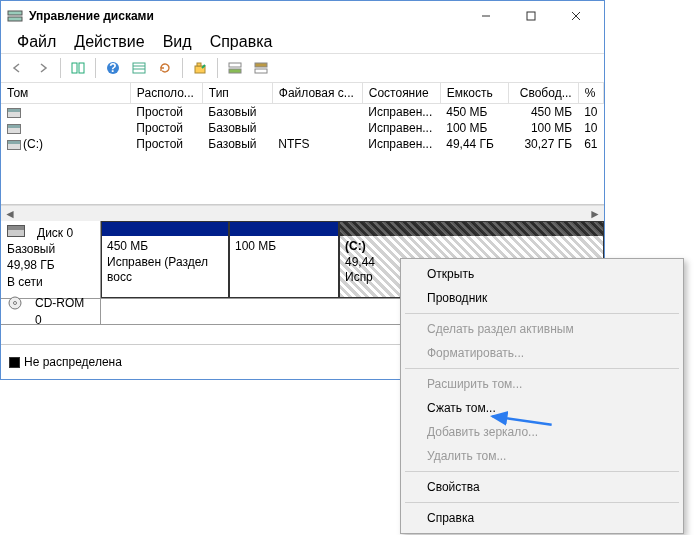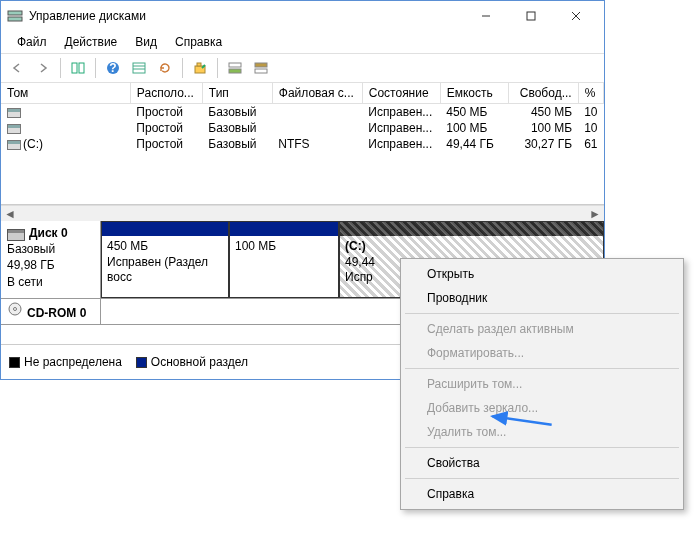--- a/index.html
+++ b/index.html
@@ -1,40 +1,40 @@
 <!DOCTYPE html>
 <html><head>
 <meta charset="utf-8">
 <style>
 * { box-sizing: border-box; margin: 0; padding: 0; font-family: "Segoe UI", Tahoma, sans-serif; font-size: 12px; }
 body { background: #fff; width: 699px; height: 535px; position: relative; overflow: hidden; }
 .window { border: 1px solid #5a8fd4; width: 605px; height: 380px; background: #fff; display: flex; flex-direction: column; }
-.titlebar { display: flex; align-items: center; height: 30px; padding: 0 6px; }
+.titlebar { display: flex; align-items: center; height: 30px; padding: 0 6px; font-weight: bold; }
 .titlebar .icon { width: 16px; height: 16px; margin-right: 6px; }
 .titlebar .title { flex: 1; font-size: 12px; }
 .winbtns { display: flex; }
 .winbtn { width: 45px; height: 28px; display: flex; align-items: center; justify-content: center; }
 .winbtn svg { width: 10px; height: 10px; }
 .menubar { display: flex; padding: 2px 8px; gap: 2px; height: 22px; align-items: center; }
-.menuitem { padding: 2px 8px; font-size: 12px; }
+.menuitem { padding: 2px 8px; font-size: 16px; }
 .toolbar { display: flex; align-items: center; height: 30px; padding: 2px 4px; border-top: 1px solid #e0e0e0; border-bottom: 1px solid #e0e0e0; gap: 2px; }
 .tbtn { width: 24px; height: 24px; display: flex; align-items: center; justify-content: center; border: 1px solid transparent; }
 .tsep { width: 1px; height: 20px; background: #ccc; margin: 0 3px; }
 .content { flex: 1; display: flex; flex-direction: column; overflow: hidden; }
 .table-area { height: 122px; border-bottom: 1px solid #ccc; overflow: hidden; position: relative; }
 .vol-table { width: 100%; border-collapse: collapse; }
 .vol-table th { background: #fff; border-right: 1px solid #e0e0e0; border-bottom: 1px solid #e0e0e0; text-align: left; padding: 3px 6px; font-weight: normal; font-size: 12px; white-space: nowrap; overflow: hidden; }
 .vol-table td { padding: 1px 6px; font-size: 12px; white-space: nowrap; overflow: hidden; }
 .vol-icon { display: inline-block; width: 14px; height: 10px; background: linear-gradient(#8aa 0 40%, #ddd 40%); border: 1px solid #777; vertical-align: middle; margin-right: 2px; }
 .scroll-h { height: 16px; background: #f0f0f0; border-top: 1px solid #ddd; display: flex; justify-content: space-between; align-items: center; padding: 0 2px; }
 .scroll-arrow { width: 14px; height: 14px; display: flex; align-items: center; justify-content: center; color: #666; }
 .graphical { flex: 1; overflow: hidden; }
 .disk-row { display: flex; border-bottom: 1px solid #999; height: 78px; }
 .disk-info { width: 100px; border-right: 1px solid #999; padding: 4px 6px; font-size: 11px; line-height: 1.35; display: flex; flex-direction: column; }
-.disk-info .dname { font-weight: bold; display: flex; align-items: flex-end; gap: 4px; }
+.disk-info .dname { font-weight: normal; display: flex; align-items: flex-start; gap: 12px; }
 .disk-icon { width: 18px; height: 12px; background: linear-gradient(#888 0 35%, #ccc 35%); border: 1px solid #555; }
 .parts { flex: 1; display: flex; padding: 0; }
 .part { border: 1px solid #333; margin: 0; display: flex; flex-direction: column; font-size: 11px; overflow: hidden; }
 .part-header { height: 14px; width: 100%; }
 .part-body { padding: 3px 5px; flex: 1; line-height: 1.3; }
 .ph-primary { background: #001f8b; }
 .part-selected { position: relative; }
 .part-selected::before { content: ''; position: absolute; inset: 0; background: repeating-linear-gradient(45deg, rgba(0,0,0,.18) 0 3px, transparent 3px 6px); pointer-events: none; }
 .part-selected .part-header { background: repeating-linear-gradient(45deg, #333 0 3px, #666 3px 6px); }
 .cdrow { display: flex; height: 26px; border-bottom: 1px solid #999; align-items: center; }
@@ -250,33 +250,33 @@
                   <circle cx="8" cy="8" r="1.5" fill="#fff" stroke="#777"></circle>
                 </svg></span>
               <span>CD-ROM 0</span>
             </div>
         </div>
       </div>
     </div>
 
     <div class="legend">
       <span><span class="swatch" style="background:#000"></span><span>Не распределена</span></span>
-      <span><span class="swatch" style="background:#001f8b"></span><span>Основной раздел</span></span>
     </div>
   </div>
 </div>
 
 <div class="context-menu">
   <div class="cm-item">Открыть</div>
   <div class="cm-item">Проводник</div>
   <div class="cm-sep"></div>
   <div class="cm-item disabled">Сделать раздел активным</div>
   <div class="cm-item disabled">Форматировать...</div>
   <div class="cm-sep"></div>
   <div class="cm-item disabled">Расширить том...</div>
+  <div class="cm-item">Сжать том...</div>
   <div class="cm-item disabled">Добавить зеркало...</div>
   <div class="cm-item disabled">Удалить том...</div>
   <div class="cm-sep"></div>
   <div class="cm-item">Свойства</div>
   <div class="cm-sep"></div>
   <div class="cm-item">Справка</div>
 </div>
 
 <svg class="cursor-arrow" width="60" height="50">
   <defs>

